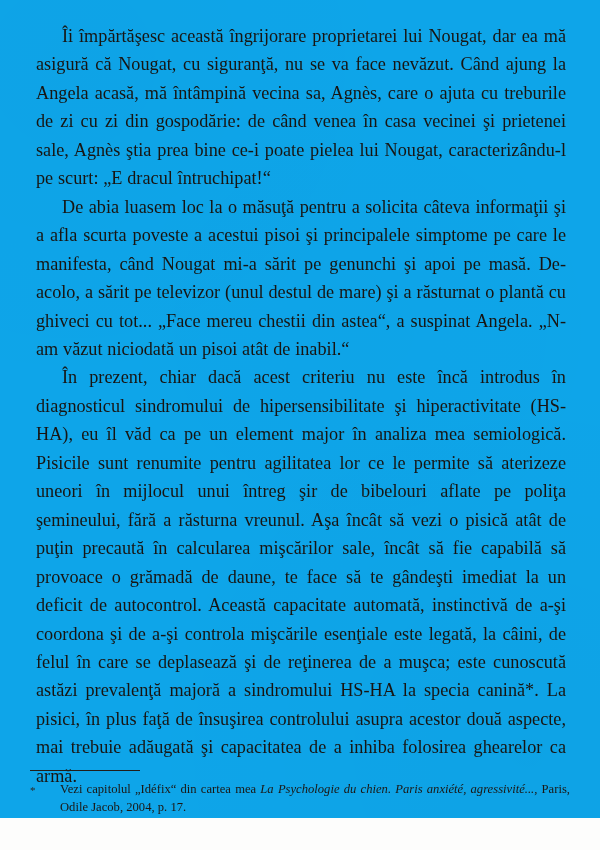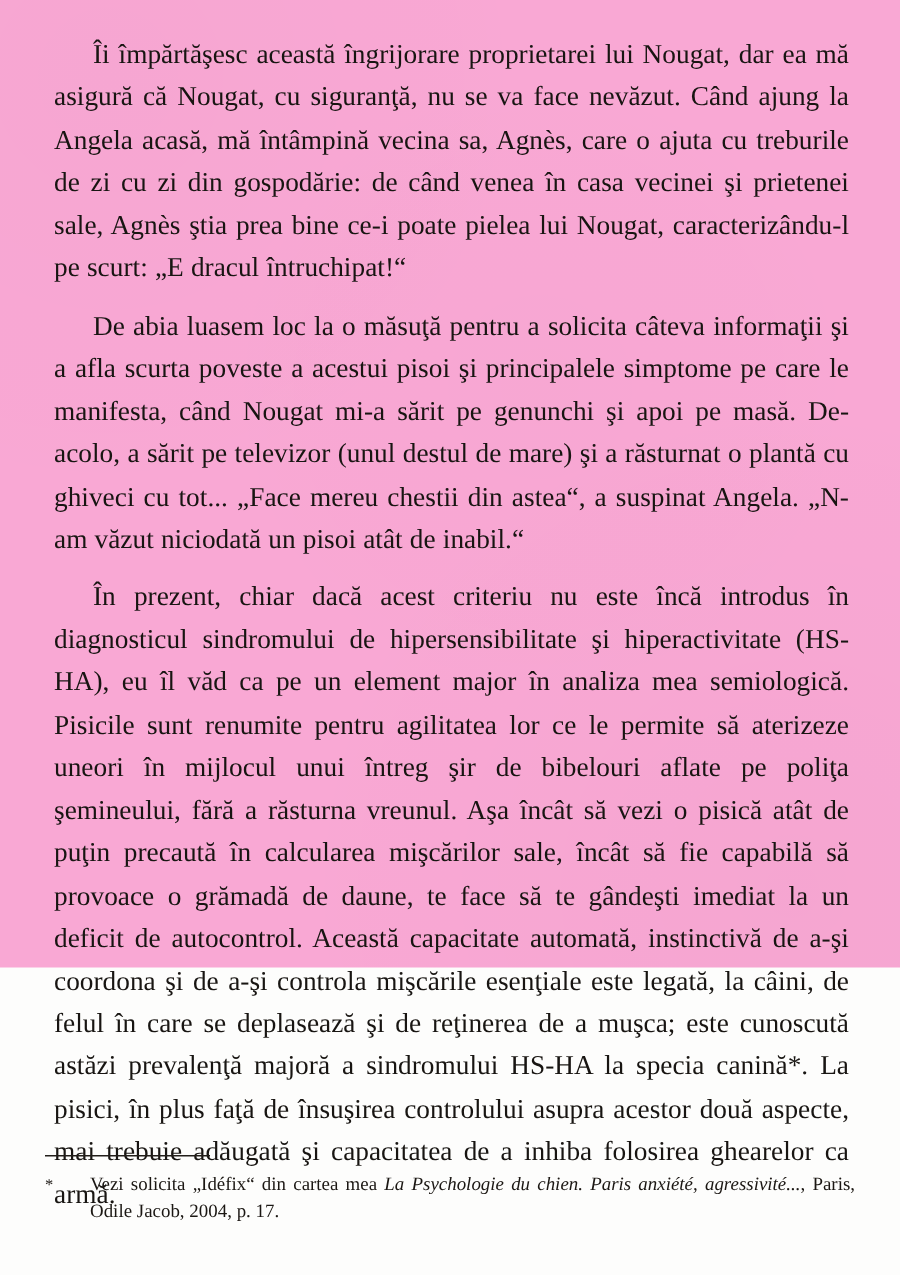--- a/index.html
+++ b/index.html
@@ -14,22 +14,22 @@
     color: #181512;
     overflow: hidden;
     position: relative;
   }
 
   .page {
     position: absolute;
     left: 0;
     top: 0;
     width: 600px;
-    height: 645px;
-    background: #f9a8d4;
+    height: 818px;
+    background: #0ea5e9;
   }
 
   
   .page::before {
     content: "";
     position: absolute;
     inset: 0;
     pointer-events: none;
     background:
       radial-gradient(circle at 12% 8%, rgba(0,0,0,0.012) 0%, rgba(0,0,0,0) 40%),
@@ -50,21 +50,21 @@
     text-justify: inter-word;
     font-size: 18.2px;
     line-height: 28.45px;
     text-indent: 26px;
     letter-spacing: 0.02px;
     word-spacing: 0.2px;
     hyphens: manual;
   }
 
   p.body-par + p.body-par {
-    margin-top: 10px;
+    margin-top: 0;
   }
 
   
   .footnote-area {
     position: absolute;
     left: 30px;
     top: 770px;
     width: 540px;
   }
 
@@ -111,17 +111,17 @@
   <div class="text-block">
     <p class="body-par">Îi împărtăşesc această îngrijorare proprietarei lui Nougat, dar ea mă asigură că Nougat, cu siguranţă, nu se va face nevăzut. Când ajung la Angela acasă, mă întâmpină vecina sa, Agnès, care o ajuta cu treburile de zi cu zi din gospodărie: de când venea în casa vecinei şi prietenei sale, Agnès ştia prea bine ce-i poate pielea lui Nougat, caracterizându-l pe scurt: „E dracul întruchipat!“</p>
     <p class="body-par">De abia luasem loc la o măsuţă pentru a solicita câteva informaţii şi a afla scurta poveste a acestui pisoi şi principalele simptome pe care le manifesta, când Nougat mi-a sărit pe genunchi şi apoi pe masă. De-acolo, a sărit pe televizor (unul destul de mare) şi a răsturnat o plantă cu ghiveci cu tot... „Face mereu chestii din astea“, a suspinat Angela. „N-am văzut niciodată un pisoi atât de inabil.“</p>
     <p class="body-par">În prezent, chiar dacă acest criteriu nu este încă introdus în diagnosticul sindromului de hipersensibilitate şi hiperactivitate (HS-HA), eu îl văd ca pe un element major în analiza mea semiologică. Pisicile sunt renumite pentru agilitatea lor ce le permite să aterizeze uneori în mijlocul unui întreg şir de bibelouri aflate pe poliţa şemineului, fără a răsturna vreunul. Aşa încât să vezi o pisică atât de puţin precaută în calcularea mişcărilor sale, încât să fie capabilă să provoace o grămadă de daune, te face să te gândeşti imediat la un deficit de autocontrol. Această capacitate automată, instinctivă de a-şi coordona şi de a-şi controla mişcările esenţiale este legată, la câini, de felul în care se deplasează şi de reţinerea de a muşca; este cunoscută astăzi prevalenţă majoră a sindromului HS-HA la specia canină*. La pisici, în plus faţă de însuşirea controlului asupra acestor două aspecte, mai trebuie adăugată şi capacitatea de a inhiba folosirea ghearelor ca armă.</p>
   </div>
 
   <div class="footnote-area">
     <div class="footnote-rule"></div>
     <div class="footnote-row">
       <span class="footnote-marker">*</span>
-      <span class="footnote-text"><span>Vezi solicita „Idéfix“ din cartea mea </span><i>La Psychologie du chien. Paris anxiété, agressivité...</i><span>, Paris, Odile Jacob, 2004, p. 17.</span></span>
+      <span class="footnote-text"><span>Vezi capitolul „Idéfix“ din cartea mea </span><i>La Psychologie du chien. Paris anxiété, agressivité...</i><span>, Paris, Odile Jacob, 2004, p. 17.</span></span>
     </div>
   </div>
 
 </div>
 
 </body></html>

